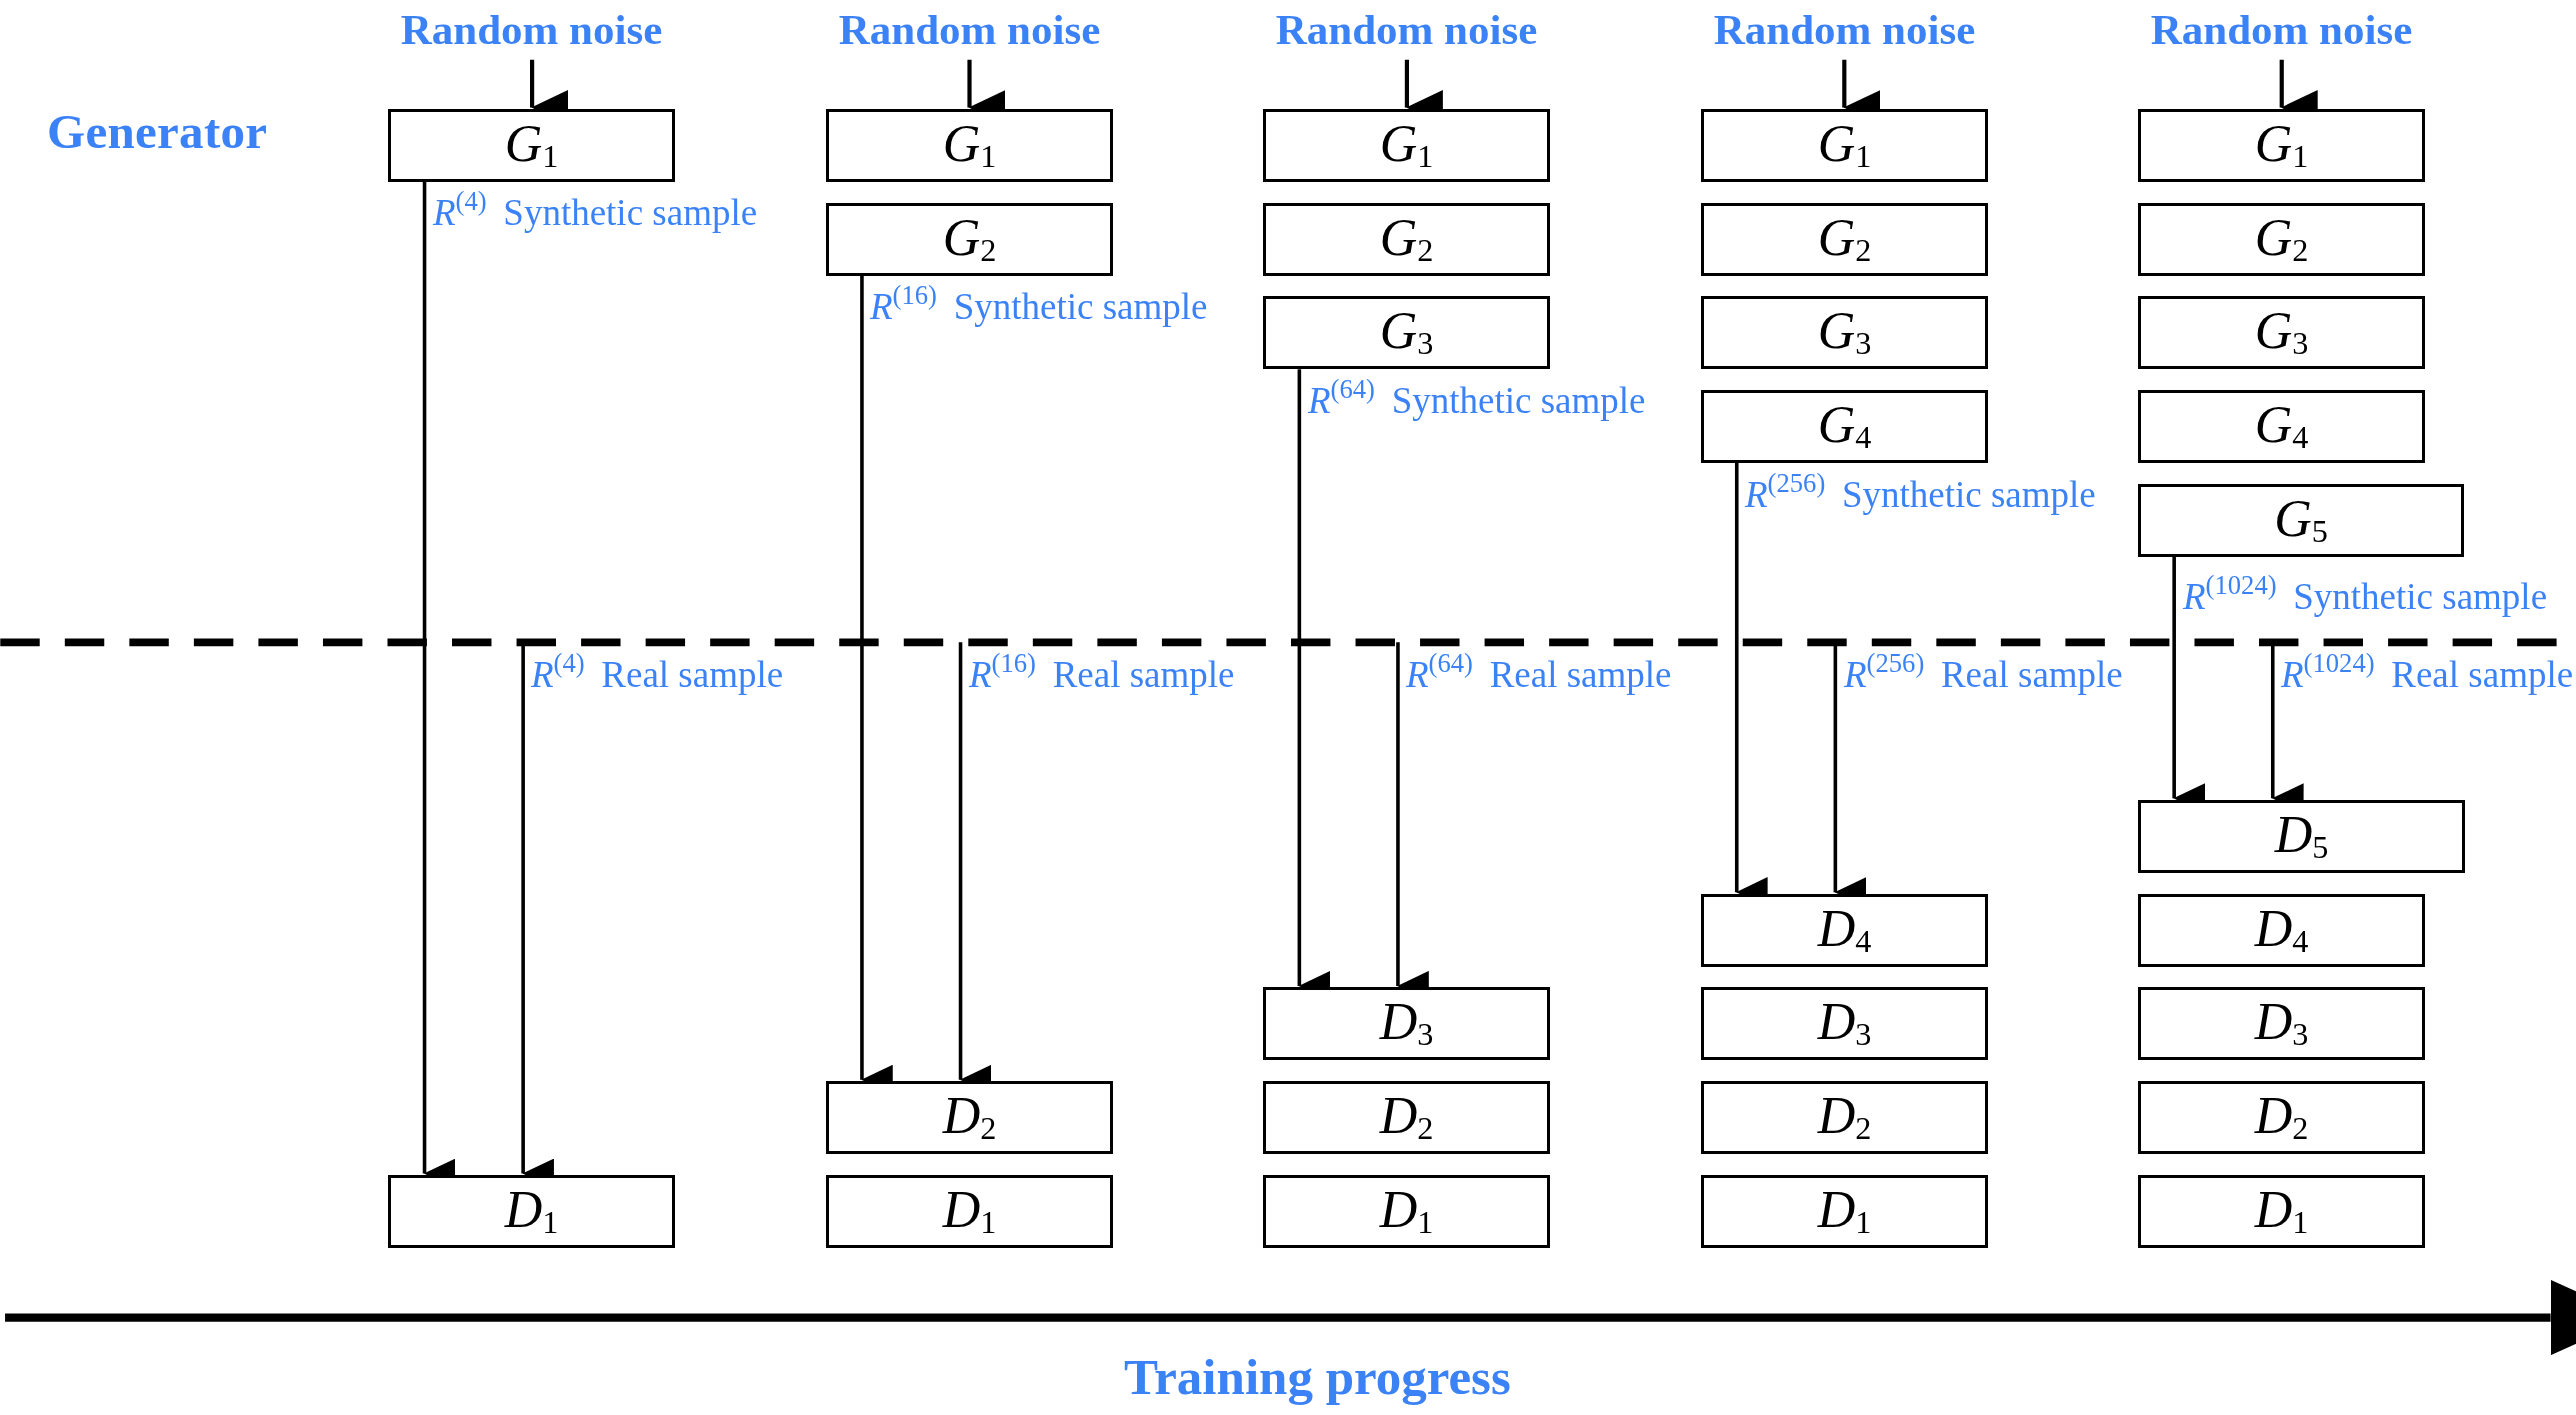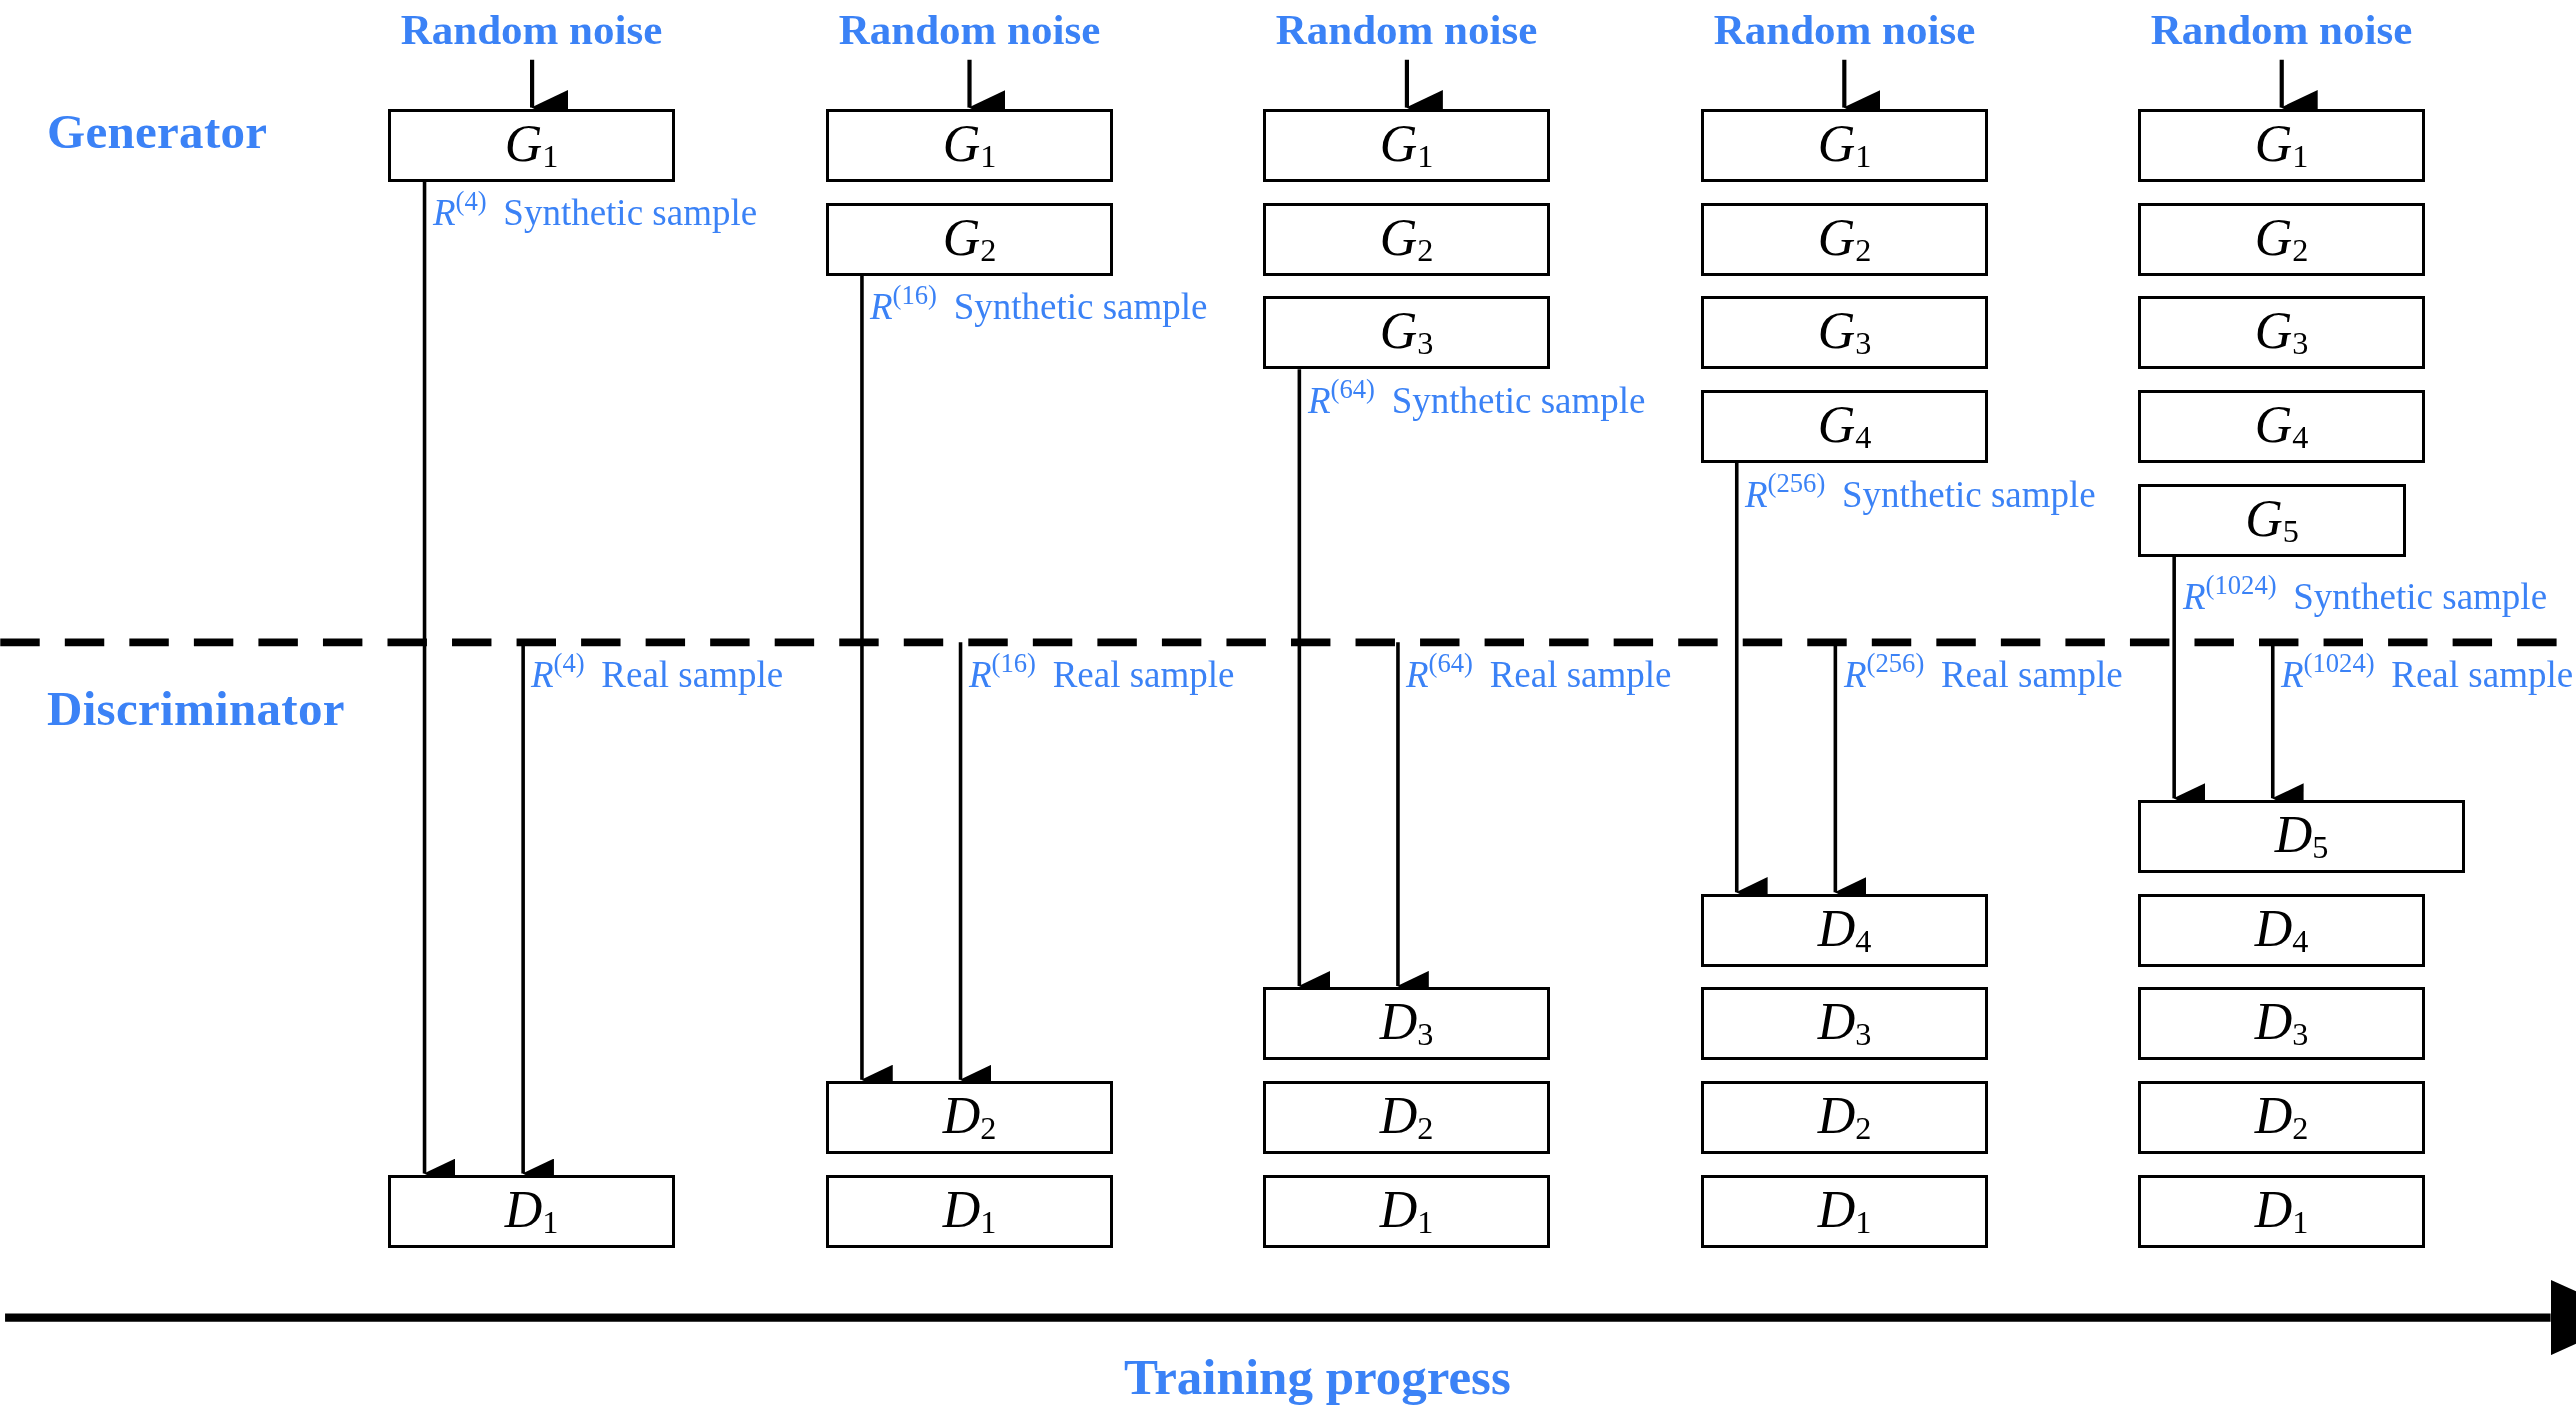--- a/index.html
+++ b/index.html
@@ -52,21 +52,20 @@
         <line x1="3071" y1="1075" x2="3071" y2="1493" stroke="#000" stroke-width="6" marker-end="url(#ah)"></line>
         <line x1="3818" y1="100" x2="3818" y2="180" stroke="#000" stroke-width="7" marker-end="url(#ah)"></line>
         <line x1="3638" y1="932" x2="3638" y2="1336" stroke="#000" stroke-width="6" marker-end="url(#ah)"></line>
         <line x1="3803" y1="1075" x2="3803" y2="1336" stroke="#000" stroke-width="6" marker-end="url(#ah)"></line>
       </g>
 
     <line x1="8" y1="2205" x2="4268" y2="2205" stroke="#000" stroke-width="14" marker-end="url(#ahbig)"></line>
   </svg>
 
   <div class="txt side-label" style="left:47px;top:103px;">Generator</div>
-  <div class="txt side-label" style="left:47px;top:680px;">Discriminator</div>
 
   <div class="txt progress-label" style="left:1124px;top:1348px;">Training progress</div>
 
   <div id="columns">
       <div class="txt noise-label" style="left: 388px; top: 4.8px; width: 287px;">Random noise</div>
       <div class="box" style="left: 388px; top: 109px; width: 287px; height: 73px;">
         <span class="lbl"><span>G</span><sub>1</sub></span>
       </div>
       <div class="box" style="left: 388px; top: 1175px; width: 287px; height: 73px;">
         <span class="lbl"><span>D</span><sub>1</sub></span>
@@ -142,21 +141,21 @@
       </div>
       <div class="box" style="left: 2138px; top: 203px; width: 287px; height: 73px;">
         <span class="lbl"><span>G</span><sub>2</sub></span>
       </div>
       <div class="box" style="left: 2138px; top: 296px; width: 287px; height: 73px;">
         <span class="lbl"><span>G</span><sub>3</sub></span>
       </div>
       <div class="box" style="left: 2138px; top: 390px; width: 287px; height: 73px;">
         <span class="lbl"><span>G</span><sub>4</sub></span>
       </div>
-      <div class="box" style="left: 2138px; top: 484px; width: 268px; height: 73px;">
+      <div class="box" style="left: 2138px; top: 484px; width: 326px; height: 73px;">
         <span class="lbl"><span>G</span><sub>5</sub></span>
       </div>
       <div class="box" style="left: 2138px; top: 800px; width: 327px; height: 73px;">
         <span class="lbl"><span>D</span><sub>5</sub></span>
       </div>
       <div class="box" style="left: 2138px; top: 894px; width: 287px; height: 73px;">
         <span class="lbl"><span>D</span><sub>4</sub></span>
       </div>
       <div class="box" style="left: 2138px; top: 987px; width: 287px; height: 73px;">
         <span class="lbl"><span>D</span><sub>3</sub></span>

